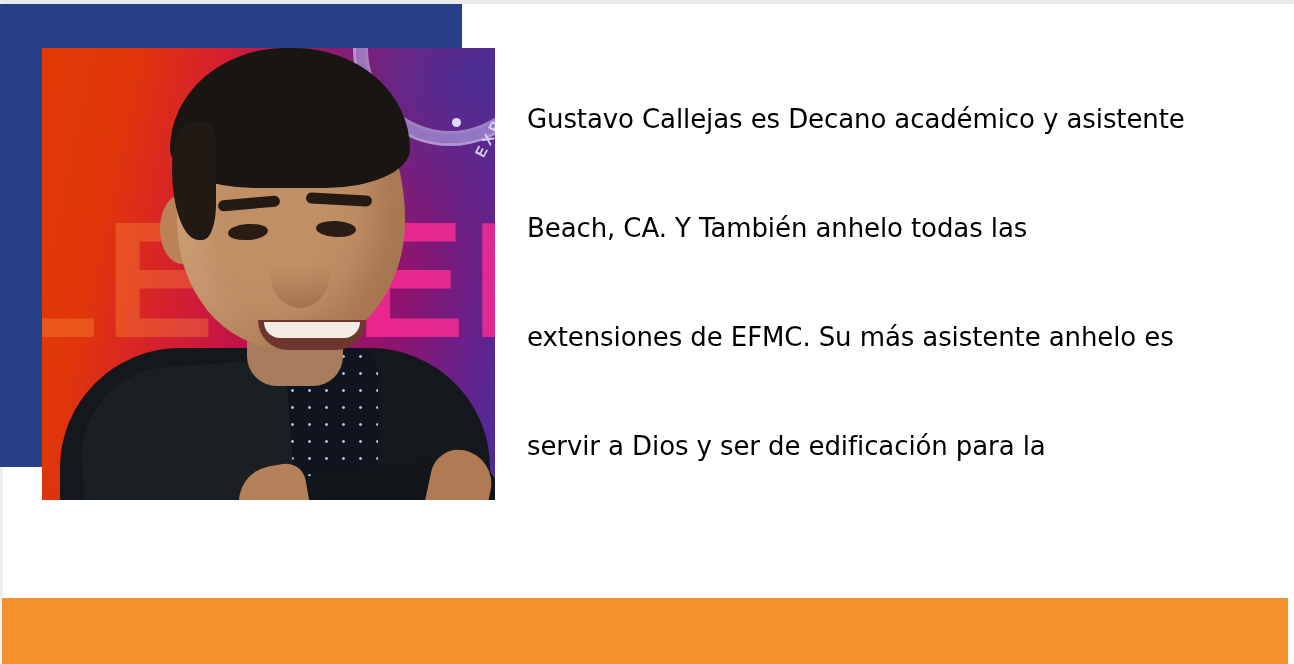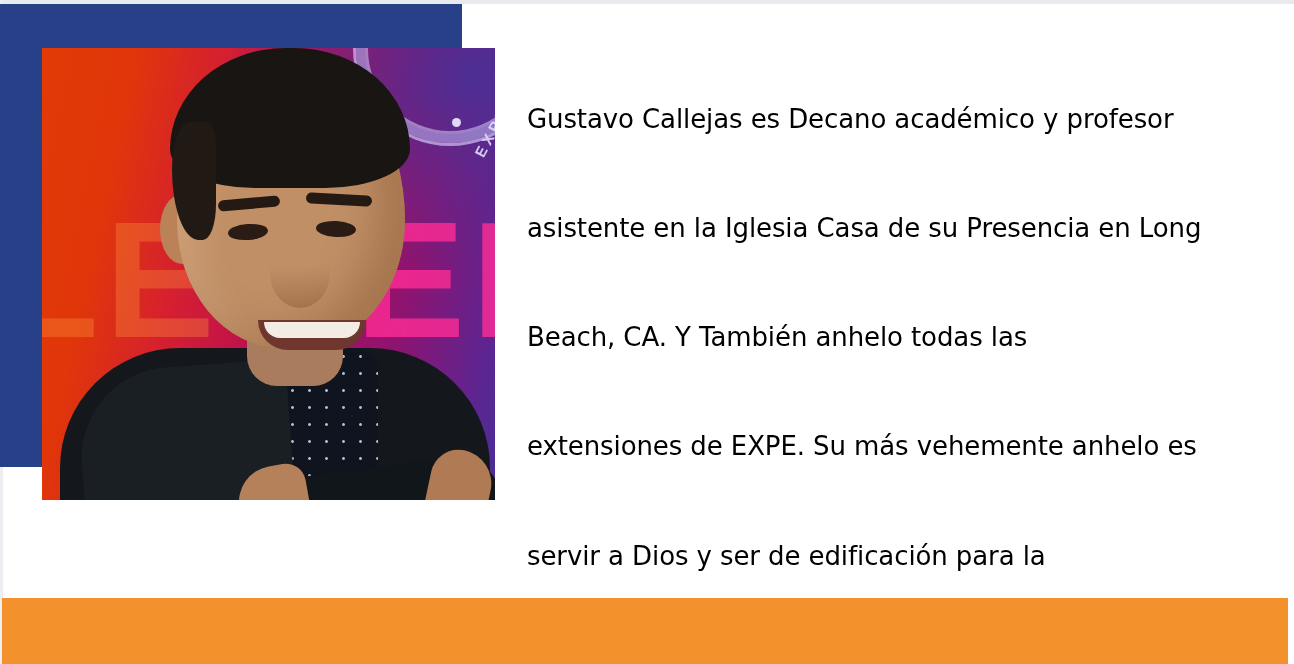--- a/index.html
+++ b/index.html
@@ -310,24 +310,23 @@
       <div class="mouth">
           <div class="teeth"></div>
         </div>
       <div class="arm"></div>
       <div class="hand"></div>
       <div class="hand2"></div>
     </div>
   </div>
 
   <div class="bio">
-    <span class="line">Gustavo Callejas es Decano académico y profesor</span>
-    <span class="line">asistente en la Iglesia Casa de su Presencia en Long</span>
+    <span class="line">Gustavo Callejas es Decano académico y asistente</span>
     <span class="line">Beach, CA. Y También anhelo todas las</span>
-    <span class="line">extensiones de EXPE. Su más vehemente anhelo es</span>
+    <span class="line">extensiones de EFMC. Su más asistente anhelo es</span>
     <span class="line">servir a Dios y ser de edificación para la</span>
     
     
     
     
     
     
   </div>
 
   <div class="bottom-bar"></div>

